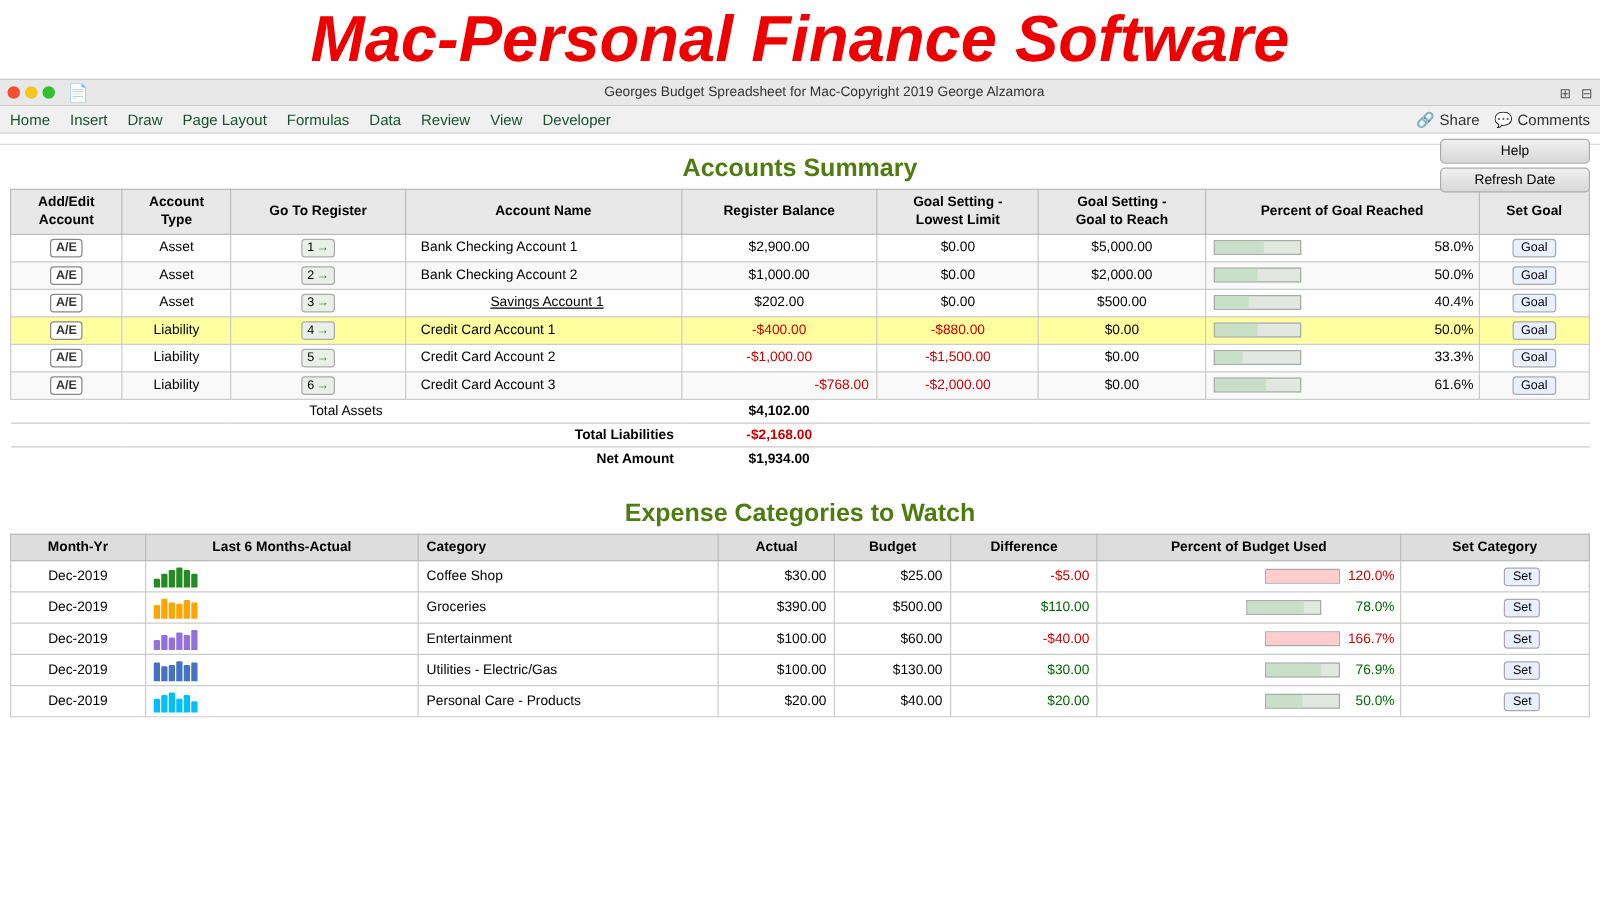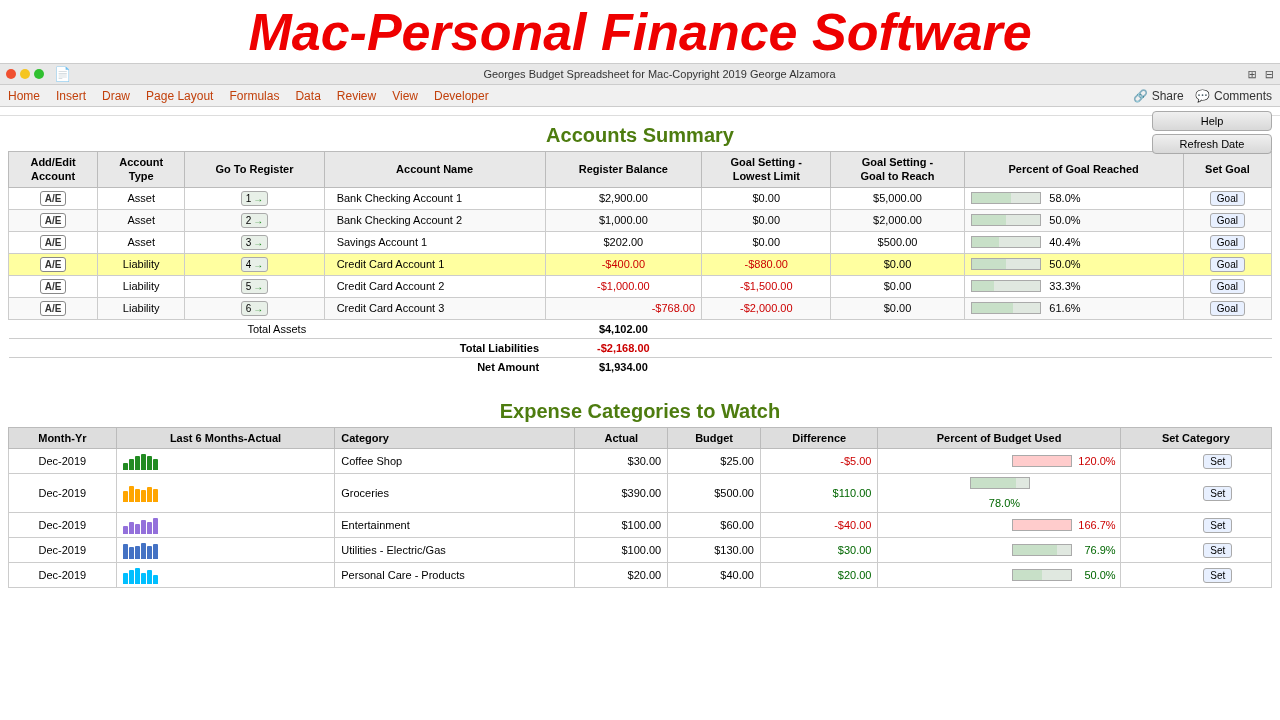--- a/index.html
+++ b/index.html
@@ -38,21 +38,21 @@
     
     .menu-bar {
       background: #f0f0f0;
       border-bottom: 1px solid #ccc;
       display: flex;
       align-items: center;
       padding: 2px 8px;
       gap: 16px;
       height: 22px;
     }
-    .menu-item { font-size: 12px; color: #c2410c; cursor: pointer; }
+    .menu-item { font-size: 12px; color: #14532d; cursor: pointer; }
     .menu-right { margin-left: auto; display: flex; gap: 12px; font-size: 12px; color: #333; }
 
     
     .toolbar {
       background: #fff;
       padding: 4px 8px;
       display: flex;
       align-items: center;
       gap: 6px;
       border-bottom: 1px solid #ddd;
@@ -147,21 +147,21 @@
       padding: 1px 4px;
       font-size: 10px;
       cursor: pointer;
     }
     .arrow-right { color: #228B22; font-weight: bold; }
 
     
     .goal-bar-container {
       display: flex;
       align-items: center;
-      justify-content: flex-start;
+      justify-content: space-between;
       gap: 4px;
     }
     .goal-bar-wrap {
       width: 70px;
       height: 12px;
       background: #e0e8e0;
       border: 1px solid #aaa;
       position: relative;
     }
     .goal-bar-fill {
@@ -341,21 +341,21 @@
     <td style="text-align:center;">
       <button class="ae-btn">A/E</button>
     </td>
     <td style="text-align:center;">Asset</td>
     <td style="text-align:center;">
       <button class="register-btn">
         <span>3</span>
         <span class="arrow-right">→</span>
       </button>
     </td>
-    <td style="text-align:left; padding-left:12px;">Savings Account 1</td>
+    <td style="text-align:center; padding-left:12px;text-decoration:underline;">Savings Account 1</td>
     <td style="text-align:center; color:#000;">$202.00</td>
     <td style="text-align:center; color:#000;">$0.00</td>
     <td style="text-align:center;">$500.00</td>
     <td style="text-align:right; padding-right:4px;">
       <div class="goal-bar-container">
         <div class="goal-bar-wrap">
           <div class="goal-bar-fill" style="width:40.4%;"></div>
         </div>
         <span class="goal-pct">40.4%</span>
       </div>
@@ -521,21 +521,21 @@
               <div class="mini-bar" style="height:12px; background:#FFA500;"></div>
               <div class="mini-bar" style="height:15px; background:#FFA500;"></div>
               <div class="mini-bar" style="height:13px; background:#FFA500;"></div>
             </div>
     </td>
     <td class="left">Groceries</td>
     <td>$390.00</td>
     <td>$500.00</td>
     <td style="color:#006600;">$110.00</td>
     <td style="text-align:right; padding-right:4px;">
-      <div style="display:flex; align-items:center; justify-content:flex-end; gap:8px;flex-direction:column;">
+      <div style="display:flex; align-items:center; justify-content:flex-end; gap:19px;">
         <div class="exp-bar-wrap">
           <div class="exp-bar-fill" style="width:78%; background:#c8e0c8;"></div>
         </div>
         <span class="exp-pct" style="color:#006600;">78.0%</span>
       </div>
     </td>
     <td style="text-align:center;">
       <button class="set-btn">Set</button>
     </td>
   </tr>

